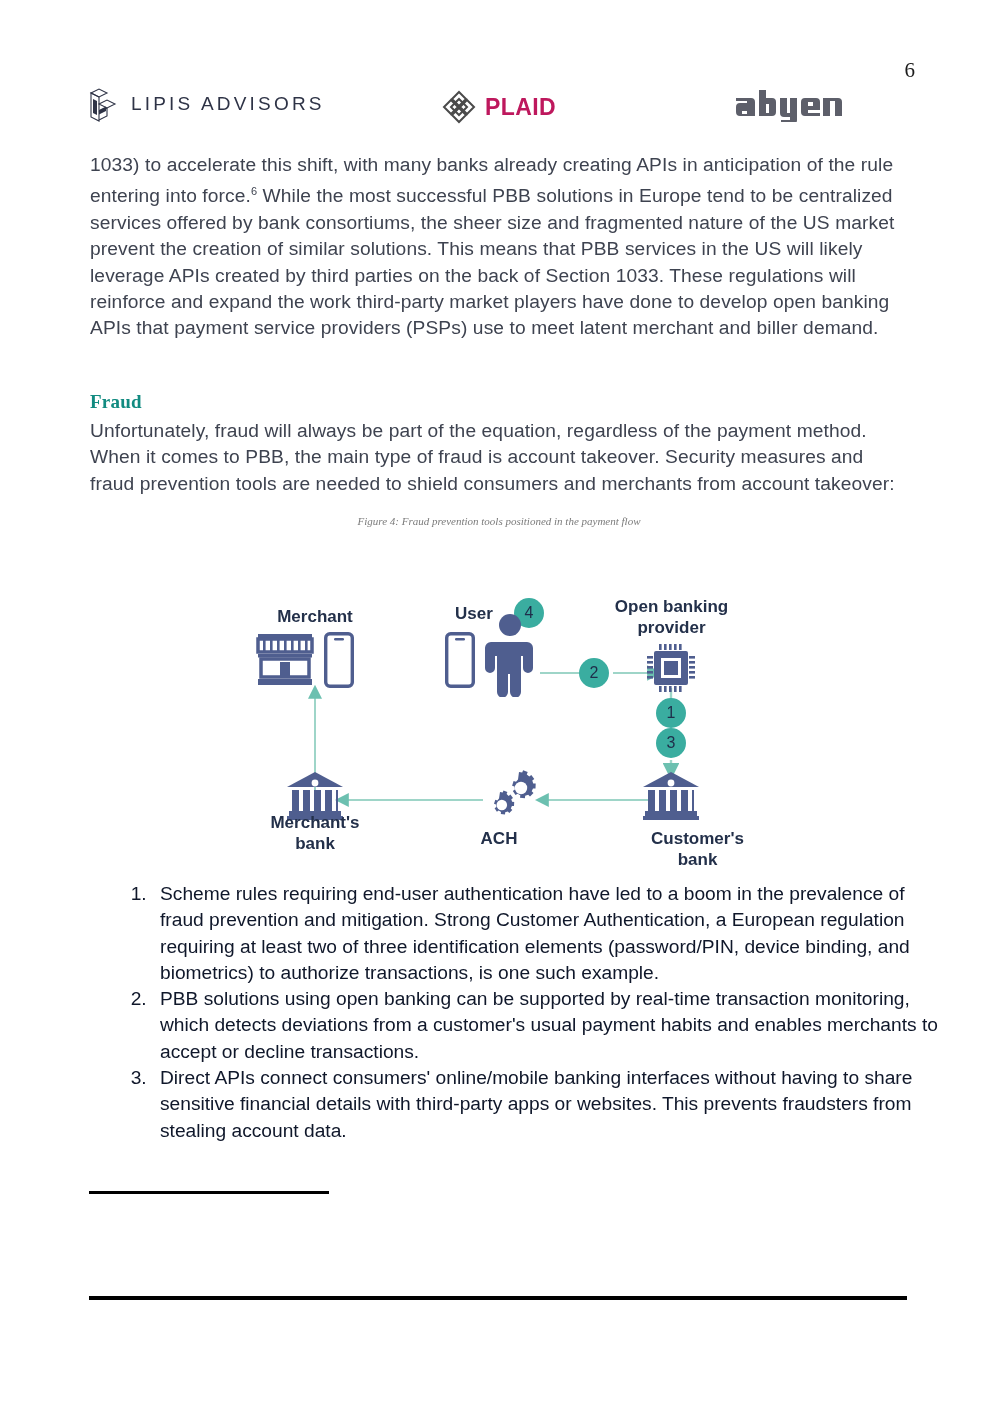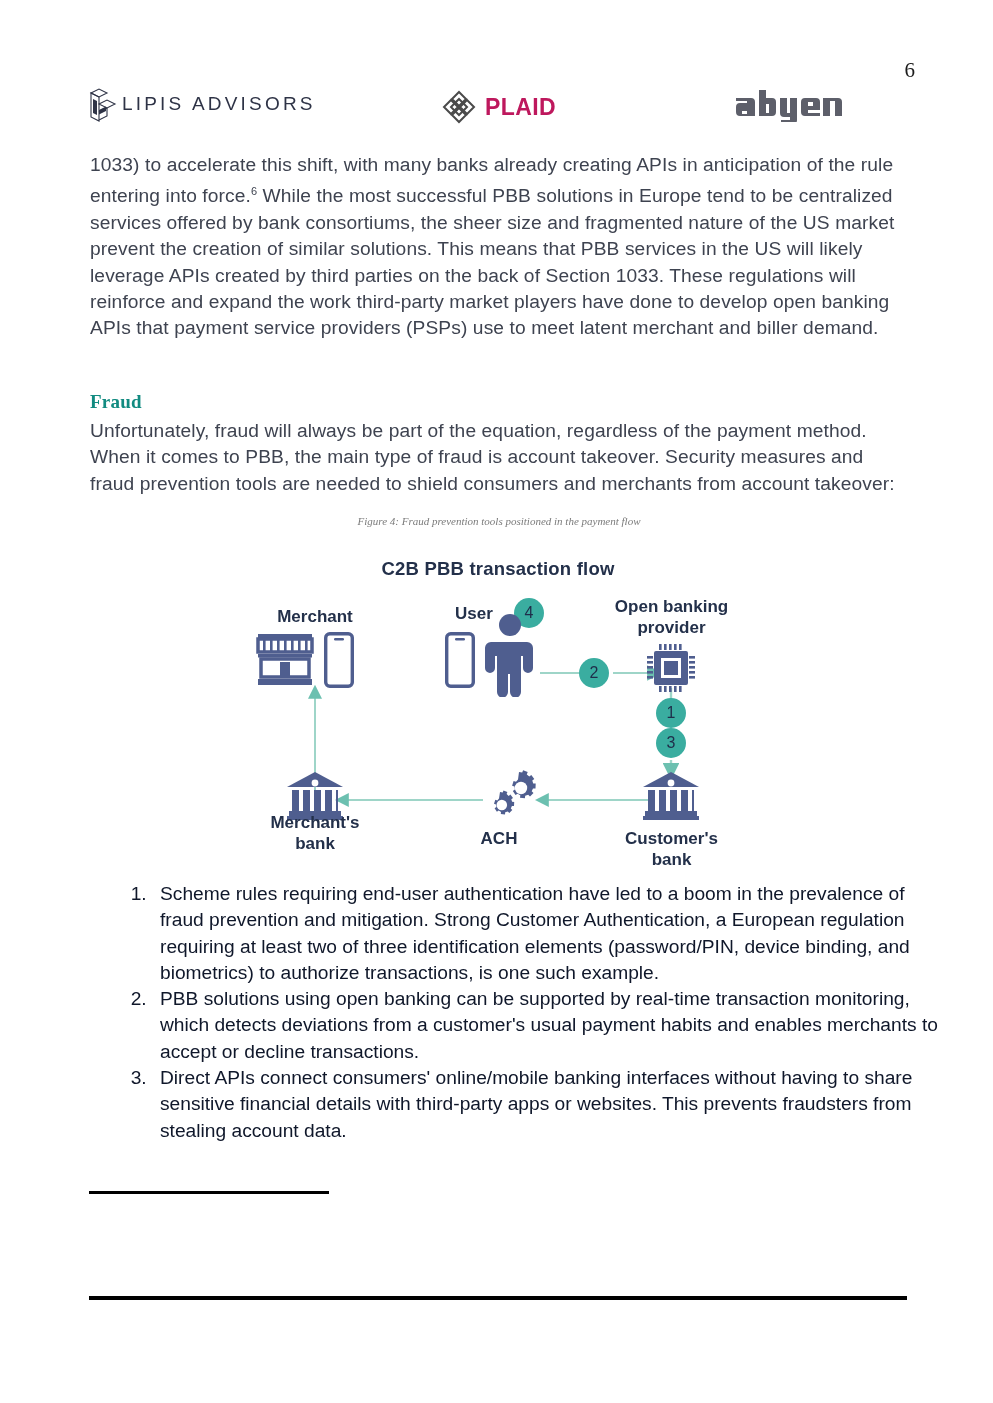--- a/index.html
+++ b/index.html
@@ -36,21 +36,21 @@
     left: 88px;
     width: 817px;
     height: 46px;
   }
   .logo-lipis {
     position: absolute;
     left: 0;
     top: 0;
     display: flex;
     align-items: center;
-    gap: 4px;
+    gap: 13px;
     text-align: right;
   }
   .lipis-mark {
     width: 30px;
     height: 36px;
   }
   .lipis-word {
     font-size: 19px;
     letter-spacing: 3.2px;
     color: #2e3346;
@@ -272,21 +272,20 @@
     <h2 class="section-head">Fraud</h2>
     <p class="para" style="margin-top:5px;">Unfortunately, fraud will always be part of the equation, regardless of the payment method. When it comes to PBB, the main type of fraud is account takeover. Security measures and fraud prevention tools are needed to shield consumers and merchants from account takeover:</p>
   </div>
 
   <div class="body-col" style="top:515px;">
     <div class="fig-caption">Figure 4: Fraud prevention tools positioned in the payment flow</div>
   </div>
 
   <div class="diagram">
 
-    <div class="diagram-title">C2B PBB transaction flow</div>
 
     <svg class="icon-abs" style="left:0; top:0;" width="818" height="330">
       <defs>
         <marker id="ah" markerWidth="7" markerHeight="7" refX="5.4" refY="3.5" orient="auto">
           <path d="M0,0 L7,3.5 L0,7 z" fill="#6cc0b0"></path>
         </marker>
       </defs>
 
       <line x1="451" y1="125" x2="490" y2="125" stroke="#9ed5c8" stroke-width="2.2"></line>
       <line x1="524" y1="125" x2="570" y2="125" stroke="#9ed5c8" stroke-width="2.2" marker-end="url(#ah)"></line>
@@ -432,21 +431,21 @@
           <rect x="7" y="20" width="7" height="21"></rect>
           <rect x="18" y="20" width="7" height="21"></rect>
           <rect x="29" y="20" width="7" height="21"></rect>
           <rect x="40" y="20" width="7" height="21"></rect>
           <rect x="51" y="20" width="2" height="21"></rect>
           <rect x="4" y="41" width="52" height="5"></rect>
           <rect x="2" y="46" width="56" height="4"></rect>
         </g>
       </svg>
     </span>
-    <div class="node-label" style="left:530px; top:280px; width:105px;">
+    <div class="node-label" style="left:556px; top:280px; width:105px;">
       <div>Customer's</div>
       <div>bank</div>
     </div>
   </div>
 
   <ol class="points">
     <li>Scheme rules requiring end-user authentication have led to a boom in the prevalence of fraud prevention and mitigation. Strong Customer Authentication, a European regulation requiring at least two of three identification elements (password/PIN, device binding, and biometrics) to authorize transactions, is one such example.</li>
     <li>PBB solutions using open banking can be supported by real-time transaction monitoring, which detects deviations from a customer's usual payment habits and enables merchants to accept or decline transactions.</li>
     <li>Direct APIs connect consumers' online/mobile banking interfaces without having to share sensitive financial details with third-party apps or websites. This prevents fraudsters from stealing account data.</li>
   </ol>

